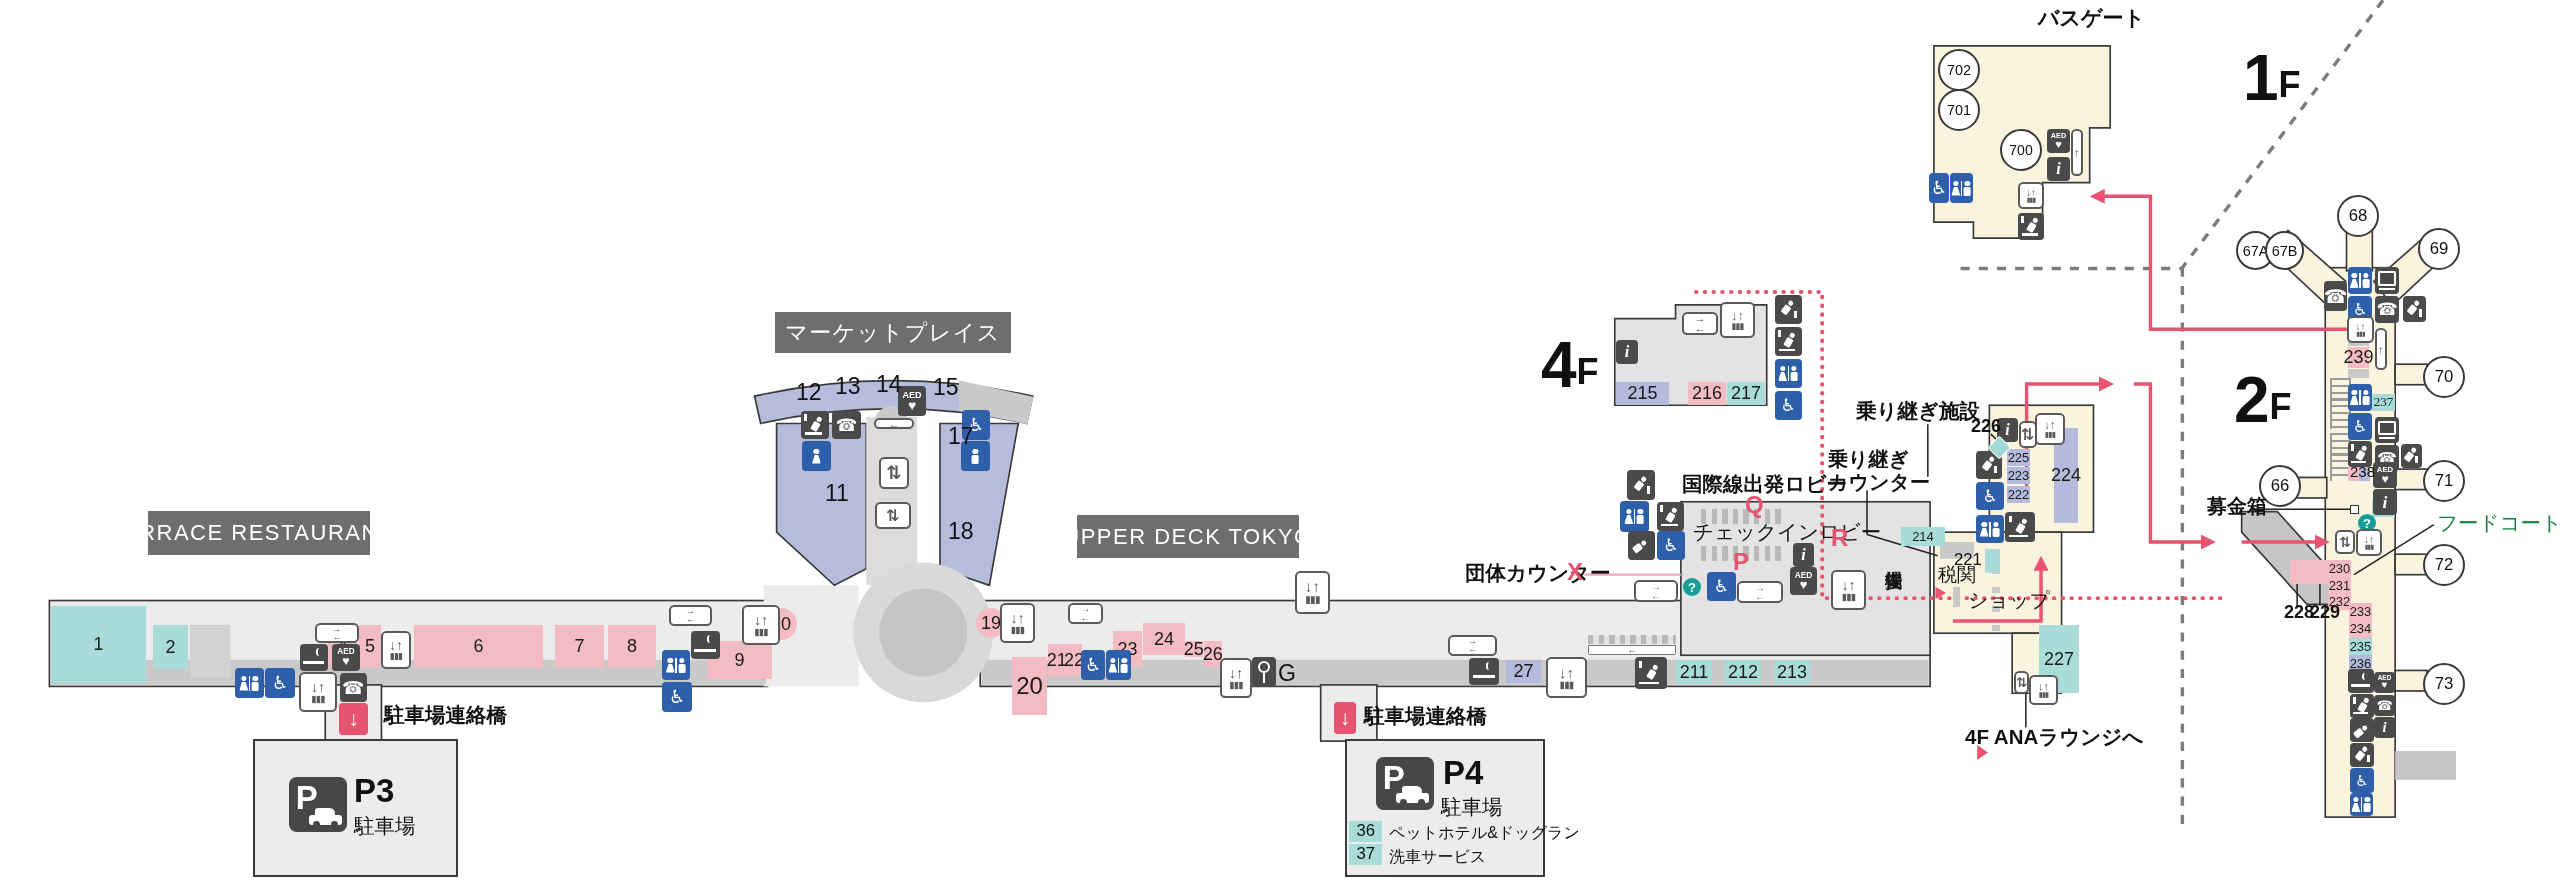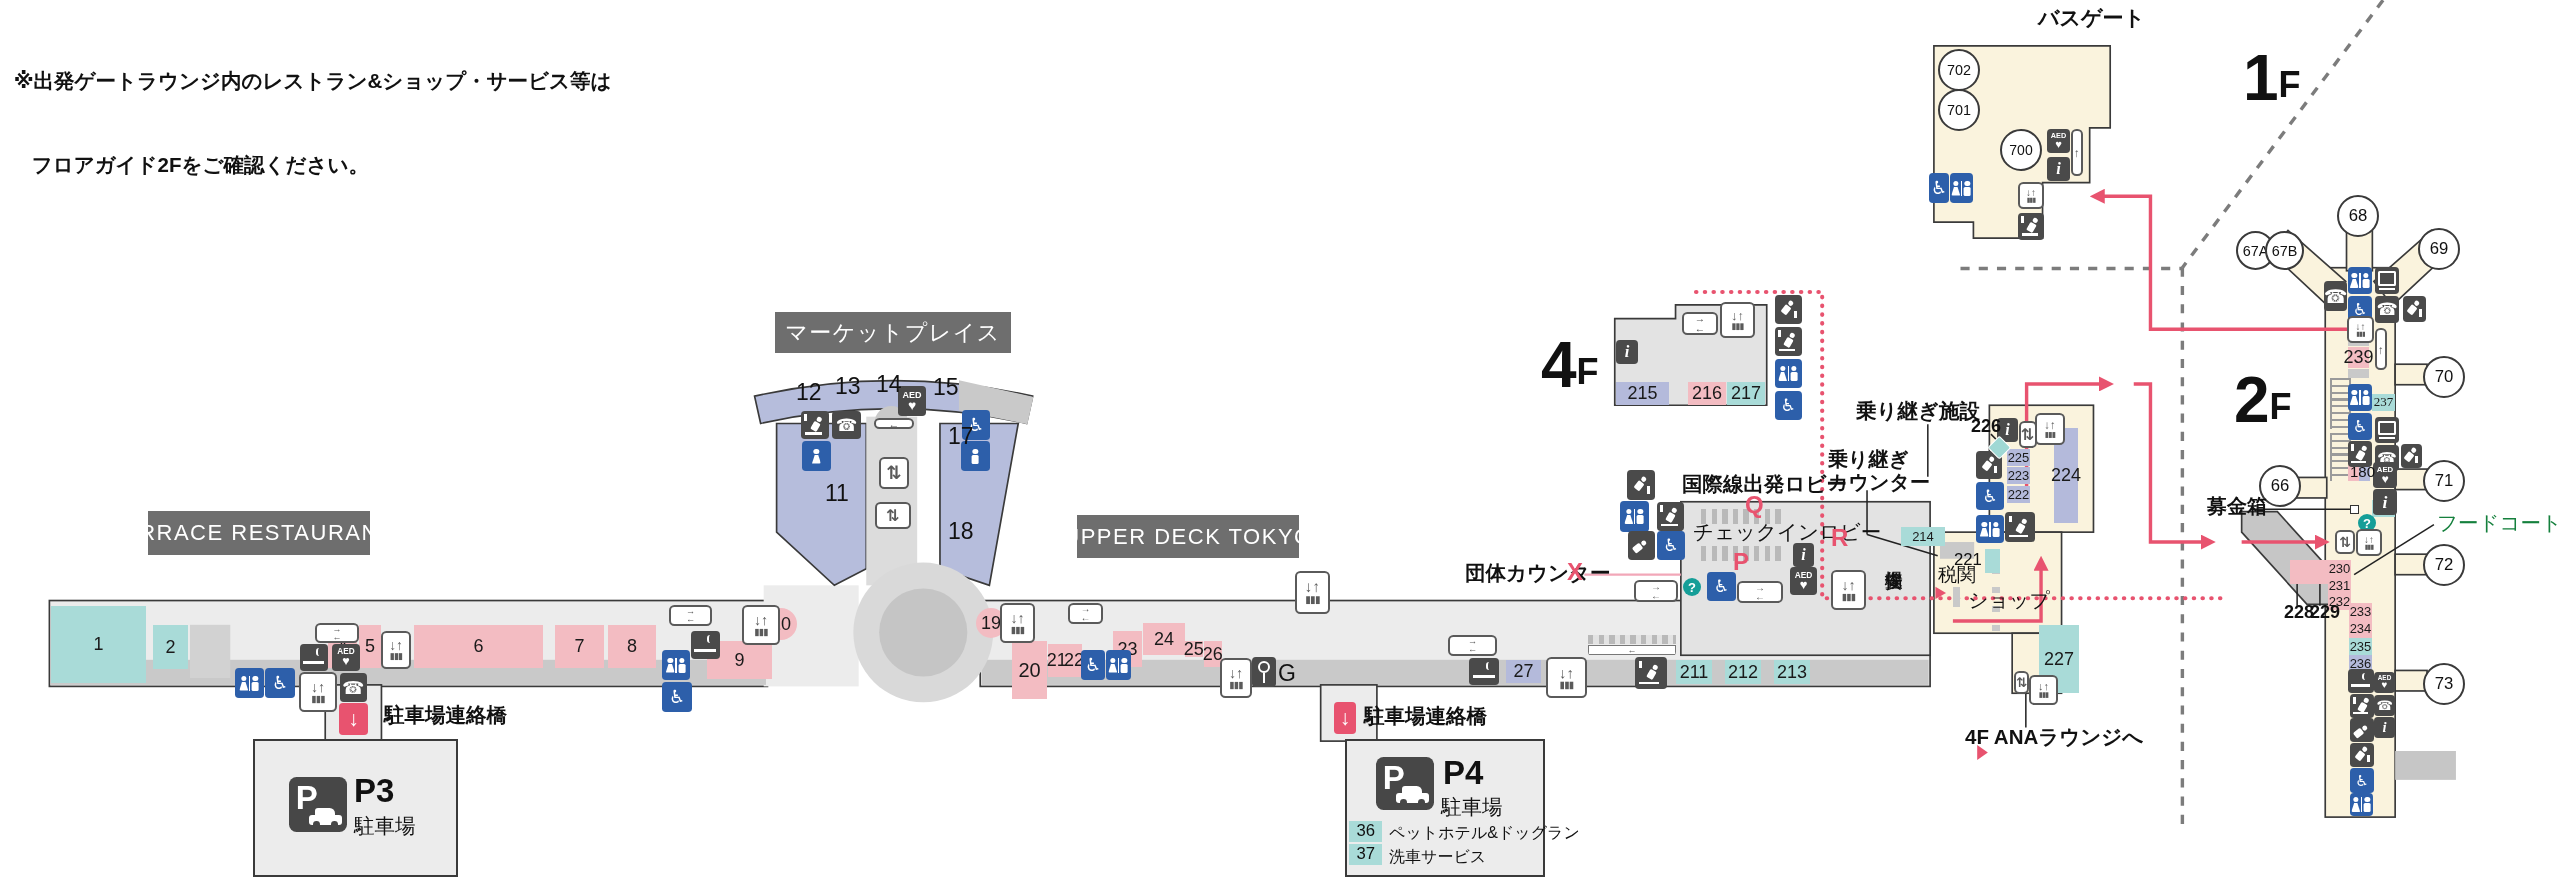--- a/index.html
+++ b/index.html
@@ -131,24 +131,20 @@
         <polyline points="3105,433 2830,433 2830,258 2756,258" fill="none" stroke="#e8536f" stroke-width="4.5" marker-end="url(#arr)"></polyline>
         <polyline points="2570,817 2686,817 2686,737" fill="none" stroke="#e8536f" stroke-width="4.5" marker-end="url(#arr)"></polyline>
         <polyline points="2667,640 2667,505 2776,505" fill="none" stroke="#e8536f" stroke-width="4.5" marker-end="url(#arr)"></polyline>
         <polyline points="2808,505 2830,505 2830,713 2910,713" fill="none" stroke="#e8536f" stroke-width="4.5" marker-end="url(#arr)"></polyline>
         <polyline points="2950,713 3060,713" fill="none" stroke="#e8536f" stroke-width="4.5" marker-end="url(#arr)"></polyline>
         <polygon points="2547,772 2561,780 2547,788" fill="#e8536f"></polygon>
         <polygon points="2602,980 2616,990 2602,1000" fill="#e8536f"></polygon>
       </g>
   </svg>
 
-  <div class="note">
-    <div>※出発ゲートラウンジ内のレストラン&amp;ショップ・サービス等は</div>
-    <div class="l2">フロアガイド2Fをご確認ください。</div>
-  </div>
 
   <div class="floorlab" style="left:2243px;top:52px">
     <span class="big">1</span>
     <span class="sm">F</span>
   </div>
   <div class="floorlab" style="left:2234px;top:374px">
     <span class="big">2</span>
     <span class="sm">F</span>
   </div>
   <div class="floorlab" style="left:1541px;top:339px">
@@ -212,21 +208,21 @@
     <div class="shop" style="left: 51px; top: 606px; width: 95px; height: 77px; background: rgb(169, 219, 216); font-size: 18px; border-radius: 0px;">1</div>
     <div class="shop" style="left: 153px; top: 625px; width: 35px; height: 44px; background: rgb(169, 219, 216); font-size: 18px; border-radius: 0px;">2</div>
     <div class="shop" style="left: 328px; top: 625px; width: 29px; height: 43px; background: rgb(243, 188, 194); font-size: 18px; border-radius: 0px;">4</div>
     <div class="shop" style="left: 359px; top: 625px; width: 22px; height: 43px; background: rgb(243, 188, 194); font-size: 18px; border-radius: 0px;">5</div>
     <div class="shop" style="left: 414px; top: 625px; width: 129px; height: 43px; background: rgb(243, 188, 194); font-size: 18px; border-radius: 0px;">6</div>
     <div class="shop" style="left: 555px; top: 625px; width: 49px; height: 43px; background: rgb(243, 188, 194); font-size: 18px; border-radius: 0px;">7</div>
     <div class="shop" style="left: 608px; top: 625px; width: 48px; height: 43px; background: rgb(243, 188, 194); font-size: 18px; border-radius: 0px;">8</div>
     <div class="shop" style="left: 707px; top: 641px; width: 65px; height: 38px; background: rgb(243, 188, 194); font-size: 18px; border-radius: 0px;">9</div>
     <div class="shop" style="left: 765px; top: 608px; width: 32px; height: 32px; background: rgb(243, 188, 194); font-size: 18px; border-radius: 50%;">10</div>
     <div class="shop" style="left: 976px; top: 608px; width: 30px; height: 30px; background: rgb(243, 188, 194); font-size: 18px; border-radius: 50%;">19</div>
-    <div class="shop" style="left: 1012px; top: 641px; width: 35px; height: 58px; background: rgb(243, 188, 194); font-size: 20px; border-radius: 0px;">20</div>
+    <div class="shop" style="left: 1012px; top: 657px; width: 35px; height: 58px; background: rgb(243, 188, 194); font-size: 24px; border-radius: 0px;">20</div>
     <div class="shop" style="left: 1048px; top: 644px; width: 17.5px; height: 33px; background: rgb(243, 188, 194); font-size: 18px; border-radius: 0px;">21</div>
     <div class="shop" style="left: 1066px; top: 644px; width: 16px; height: 33px; background: rgb(243, 188, 194); font-size: 18px; border-radius: 0px;">22</div>
     <div class="shop" style="left: 1113px; top: 631px; width: 29px; height: 36px; background: rgb(243, 188, 194); font-size: 18px; border-radius: 0px;">23</div>
     <div class="shop" style="left: 1143px; top: 623px; width: 42px; height: 32px; background: rgb(243, 188, 194); font-size: 18px; border-radius: 0px;">24</div>
     <div class="shop" style="left: 1185px; top: 641px; width: 17.5px; height: 16px; background: rgb(243, 188, 194); font-size: 18px; border-radius: 0px;">25</div>
     <div class="shop" style="left: 1204px; top: 641px; width: 17.5px; height: 26px; background: rgb(243, 188, 194); font-size: 18px; border-radius: 0px;">26</div>
     <div class="shop" style="left: 1506px; top: 660px; width: 35px; height: 23px; background: rgb(180, 186, 219); font-size: 18px; border-radius: 0px;">27</div>
     <div class="shop" style="left: 1676px; top: 660px; width: 36px; height: 24px; background: rgb(169, 219, 216); font-size: 18px; border-radius: 0px;">211</div>
     <div class="shop" style="left: 1725px; top: 660px; width: 36px; height: 24px; background: rgb(169, 219, 216); font-size: 18px; border-radius: 0px;">212</div>
     <div class="shop" style="left: 1774px; top: 660px; width: 36px; height: 24px; background: rgb(169, 219, 216); font-size: 18px; border-radius: 0px;">213</div>
@@ -636,21 +632,21 @@
     <div class="mlab" style="left: 1828px; top: 471px; font-size: 20px; font-weight: 700; color: rgb(17, 17, 17);">カウンター</div>
     <div class="mlab vert" style="left: 1883px; top: 557px; font-size: 18px; font-weight: 400; color: rgb(17, 17, 17);">保安検査場</div>
     <div class="mlab" style="left: 1938px; top: 565px; font-size: 19px; font-weight: 400; color: rgb(17, 17, 17);">税関</div>
     <div class="mlab" style="left: 1968px; top: 589px; font-size: 20px; font-weight: 400; color: rgb(17, 17, 17);">ショップ</div>
     <div class="mlab" style="left: 2207px; top: 495px; font-size: 20px; font-weight: 700; color: rgb(17, 17, 17);">募金箱</div>
     <div class="mlab" style="left: 2437px; top: 512px; font-size: 20.5px; font-weight: 400; color: #15803d;">フードコート</div>
     <div class="mlab" style="left: 2284px; top: 603px; font-size: 18px; font-weight: 700; color: rgb(17, 17, 17);">228</div>
     <div class="mlab" style="left: 2310px; top: 603px; font-size: 18px; font-weight: 700; color: rgb(17, 17, 17);">229</div>
     <div class="mlab" style="left: 1971px; top: 417px; font-size: 18px; font-weight: 700; color: rgb(17, 17, 17);">226</div>
     <div class="mlab" style="left: 1954px; top: 551px; font-size: 16.7px; font-weight: 400; color: rgb(17, 17, 17);">221</div>
-    <div class="mlab" style="left: 2350px; top: 464px; font-size: 15px; font-weight: 400; color: rgb(17, 17, 17);">180</div>
+    <div class="mlab" style="left: 2350px; top: 464px; font-size: 15px; font-weight: 400; color: rgb(17, 17, 17);">238</div>
     <div class="mlab" style="left: 1965px; top: 726px; font-size: 20.5px; font-weight: 700; color: rgb(17, 17, 17);">4F ANAラウンジへ</div>
     <div class="mlab" style="left: 1278px; top: 661px; font-size: 23px; font-weight: 400; color: rgb(17, 17, 17);">G</div>
     <div class="mlab" style="left: 796px; top: 380px; font-size: 23px; font-weight: 400; color: rgb(17, 17, 17);">12</div>
     <div class="mlab" style="left: 835px; top: 374px; font-size: 23px; font-weight: 400; color: rgb(17, 17, 17);">13</div>
     <div class="mlab" style="left: 876px; top: 372px; font-size: 23px; font-weight: 400; color: rgb(17, 17, 17);">14</div>
     <div class="mlab" style="left: 933px; top: 375px; font-size: 23px; font-weight: 400; color: rgb(17, 17, 17);">15</div>
     <div class="mlab" style="left: 825px; top: 481px; font-size: 23px; font-weight: 400; color: rgb(17, 17, 17);">11</div>
     <div class="mlab" style="left: 948px; top: 424px; font-size: 23px; font-weight: 400; color: rgb(17, 17, 17);">17</div>
     <div class="mlab" style="left: 948px; top: 519px; font-size: 23px; font-weight: 400; color: rgb(17, 17, 17);">18</div>
     <div class="albox" style="left: 148px; top: 511px; width: 222px; height: 44px;">TERRACE RESTAURANTS</div>

